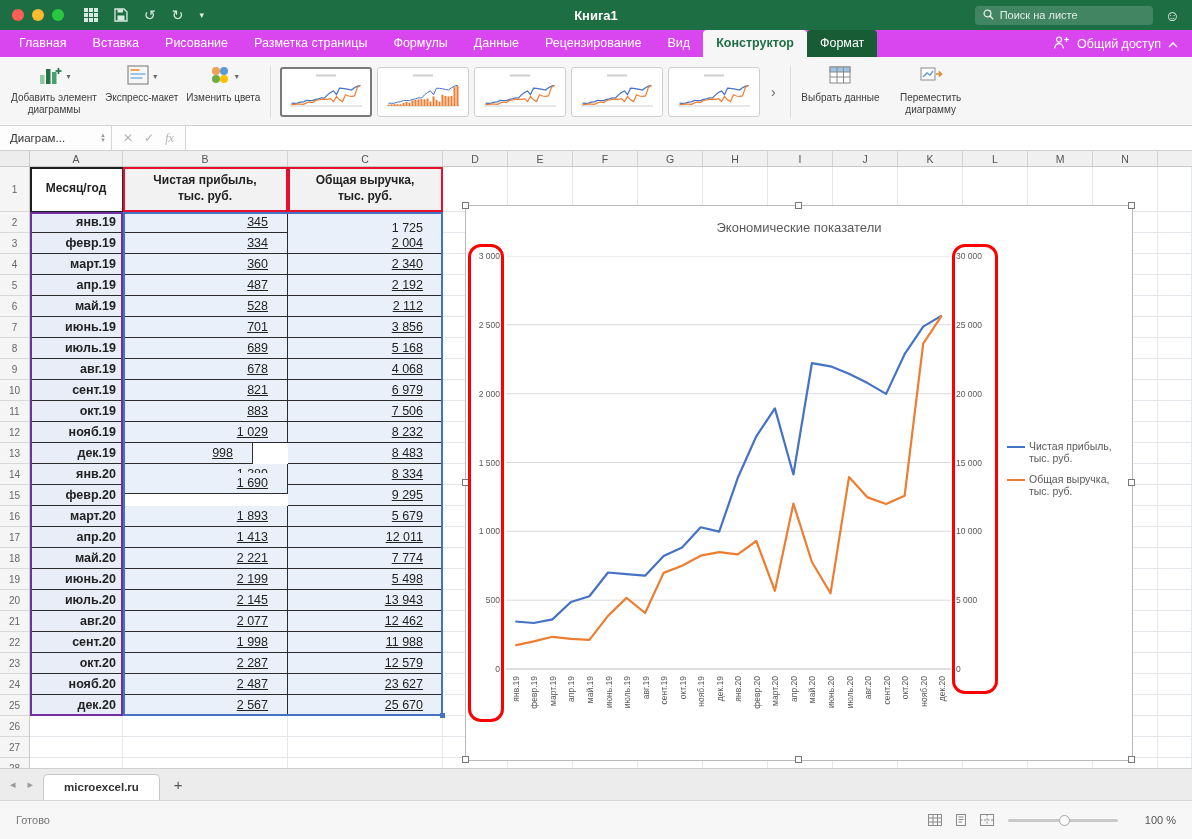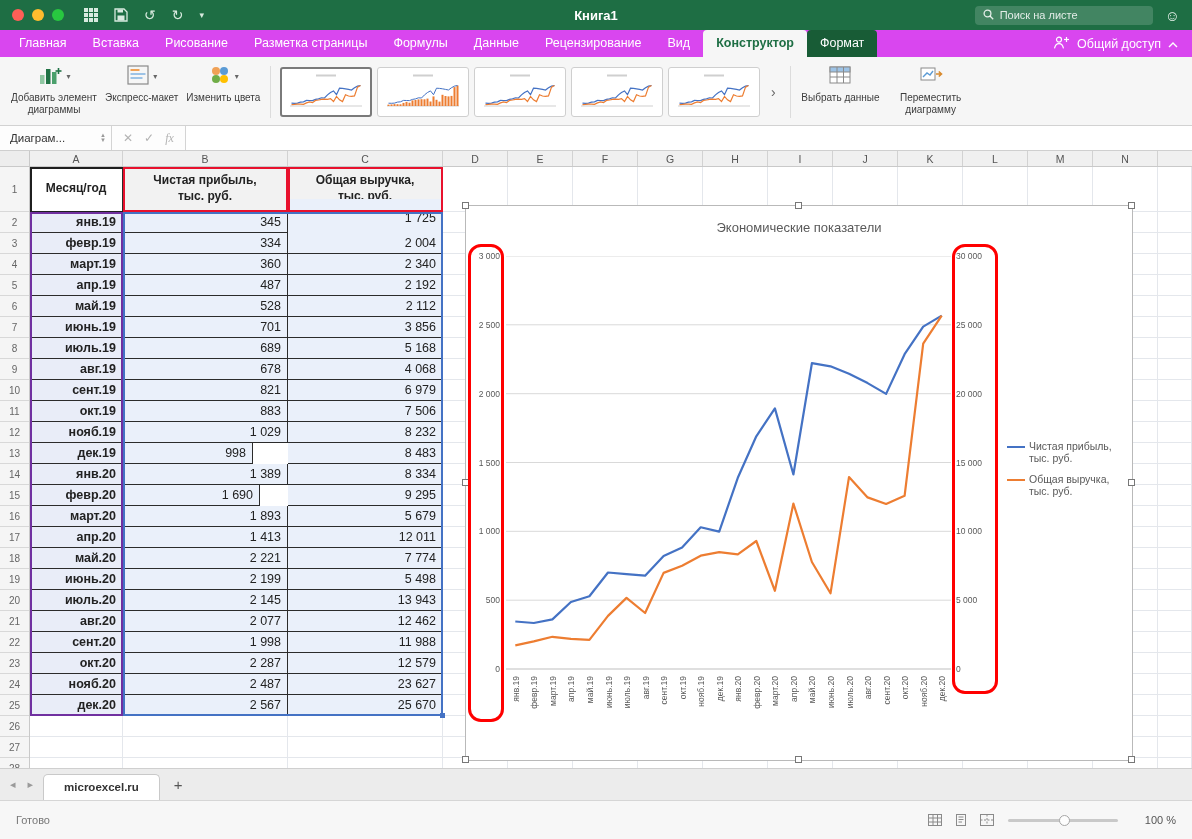--- a/index.html
+++ b/index.html
@@ -53,21 +53,21 @@
   .gridwrap{position:relative;height:601px;display:flex;background:#fff;}
   .rowheads{width:30px;background:#f5f5f5;border-right:1px solid #c9c9c9;position:relative;overflow:hidden;}
   .rowhead{position:absolute;left:0;right:0;display:flex;align-items:center;justify-content:center;font-size:10px;color:#666;border-bottom:1px solid #d8d8d8;cursor:pointer;}
   .cells{position:relative;flex:1;overflow:hidden;background:#fff;}
   .cell{position:absolute;border-right:1px solid #e4e7ec;border-bottom:1px solid #e4e7ec;font-size:12.5px;display:flex;align-items:center;overflow:hidden;}
   .cell.t{border-right:1px solid #2b2b2b;border-bottom:1px solid #2b2b2b;}
   .cell.h{font-weight:bold;justify-content:center;text-align:center;white-space:pre-line;line-height:1.3;font-size:12px;}
   .cell.ha{background:#fff;}
   .cell.hbc{background:#f2f2f2;}
   .cell.mon{font-weight:bold;justify-content:flex-end;padding-right:6px;background:#e9edf8;}
-  .cell.num{justify-content:flex-end;padding-right:6px;background:#eaf0fa;}
+  .cell.num{justify-content:flex-end;padding-right:19px;background:#eaf0fa;text-decoration:underline;}
   .outline{position:absolute;pointer-events:none;z-index:3;}
   .rangedot{position:absolute;width:5px;height:5px;background:#4472c4;z-index:4;}
 
   
   .chart{position:absolute;left:435px;top:38px;width:668px;height:556px;background:#fff;border:1px solid #b9b9b9;z-index:5;cursor:move;}
   .hd{position:absolute;width:7px;height:7px;background:#fff;border:1px solid #777;z-index:6;}
   .chart-title{position:absolute;top:14px;left:0;right:0;text-align:center;font-size:13px;color:#595959;}
   .tick{position:absolute;font-size:8.5px;color:#595959;line-height:10px;}
   .tickL{width:32px;left:2px;text-align:right;}
   .tickR{width:40px;left:490px;text-align:left;}
@@ -456,21 +456,21 @@
       <div class="cell" style="left:673px;top:0px;width:65px;height:45px"></div>
       <div class="cell" style="left:738px;top:0px;width:65px;height:45px"></div>
       <div class="cell" style="left:803px;top:0px;width:65px;height:45px"></div>
       <div class="cell" style="left:868px;top:0px;width:65px;height:45px"></div>
       <div class="cell" style="left:933px;top:0px;width:65px;height:45px"></div>
       <div class="cell" style="left:998px;top:0px;width:65px;height:45px"></div>
       <div class="cell" style="left:1063px;top:0px;width:65px;height:45px"></div>
       <div class="cell" style="left:1128px;top:0px;width:34px;height:45px"></div>
       <div class="cell t mon" style="left:0px;top:45px;width:93px;height:21px">янв.19</div>
       <div class="cell t num" style="left:93px;top:45px;width:165px;height:21px">345</div>
-      <div class="cell t num" style="left:258px;top:32px;width:155px;height:39px">1 725</div>
+      <div class="cell t num" style="left:258px;top:42px;width:155px;height:39px">1 725</div>
       <div class="cell" style="left:413px;top:45px;width:65px;height:21px"></div>
       <div class="cell" style="left:478px;top:45px;width:65px;height:21px"></div>
       <div class="cell" style="left:543px;top:45px;width:65px;height:21px"></div>
       <div class="cell" style="left:608px;top:45px;width:65px;height:21px"></div>
       <div class="cell" style="left:673px;top:45px;width:65px;height:21px"></div>
       <div class="cell" style="left:738px;top:45px;width:65px;height:21px"></div>
       <div class="cell" style="left:803px;top:45px;width:65px;height:21px"></div>
       <div class="cell" style="left:868px;top:45px;width:65px;height:21px"></div>
       <div class="cell" style="left:933px;top:45px;width:65px;height:21px"></div>
       <div class="cell" style="left:998px;top:45px;width:65px;height:21px"></div>
@@ -650,21 +650,21 @@
       <div class="cell" style="left:608px;top:297px;width:65px;height:21px"></div>
       <div class="cell" style="left:673px;top:297px;width:65px;height:21px"></div>
       <div class="cell" style="left:738px;top:297px;width:65px;height:21px"></div>
       <div class="cell" style="left:803px;top:297px;width:65px;height:21px"></div>
       <div class="cell" style="left:868px;top:297px;width:65px;height:21px"></div>
       <div class="cell" style="left:933px;top:297px;width:65px;height:21px"></div>
       <div class="cell" style="left:998px;top:297px;width:65px;height:21px"></div>
       <div class="cell" style="left:1063px;top:297px;width:65px;height:21px"></div>
       <div class="cell" style="left:1128px;top:297px;width:34px;height:21px"></div>
       <div class="cell t mon" style="left:0px;top:318px;width:93px;height:21px">февр.20</div>
-      <div class="cell t num" style="left:93px;top:318px;width:137px;height:21px">1 690</div>
+      <div class="cell t num" style="left:93px;top:306px;width:165px;height:21px">1 690</div>
       <div class="cell t num" style="left:258px;top:318px;width:155px;height:21px">9 295</div>
       <div class="cell" style="left:413px;top:318px;width:65px;height:21px"></div>
       <div class="cell" style="left:478px;top:318px;width:65px;height:21px"></div>
       <div class="cell" style="left:543px;top:318px;width:65px;height:21px"></div>
       <div class="cell" style="left:608px;top:318px;width:65px;height:21px"></div>
       <div class="cell" style="left:673px;top:318px;width:65px;height:21px"></div>
       <div class="cell" style="left:738px;top:318px;width:65px;height:21px"></div>
       <div class="cell" style="left:803px;top:318px;width:65px;height:21px"></div>
       <div class="cell" style="left:868px;top:318px;width:65px;height:21px"></div>
       <div class="cell" style="left:933px;top:318px;width:65px;height:21px"></div>

